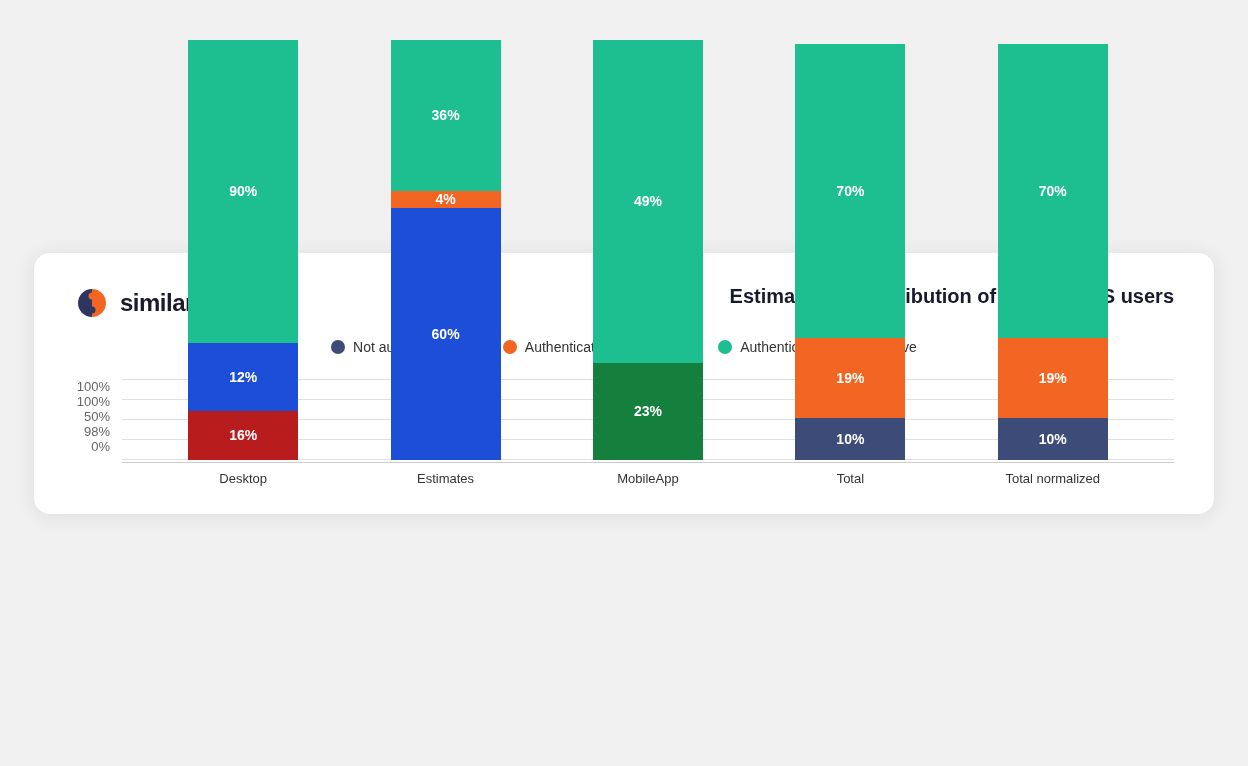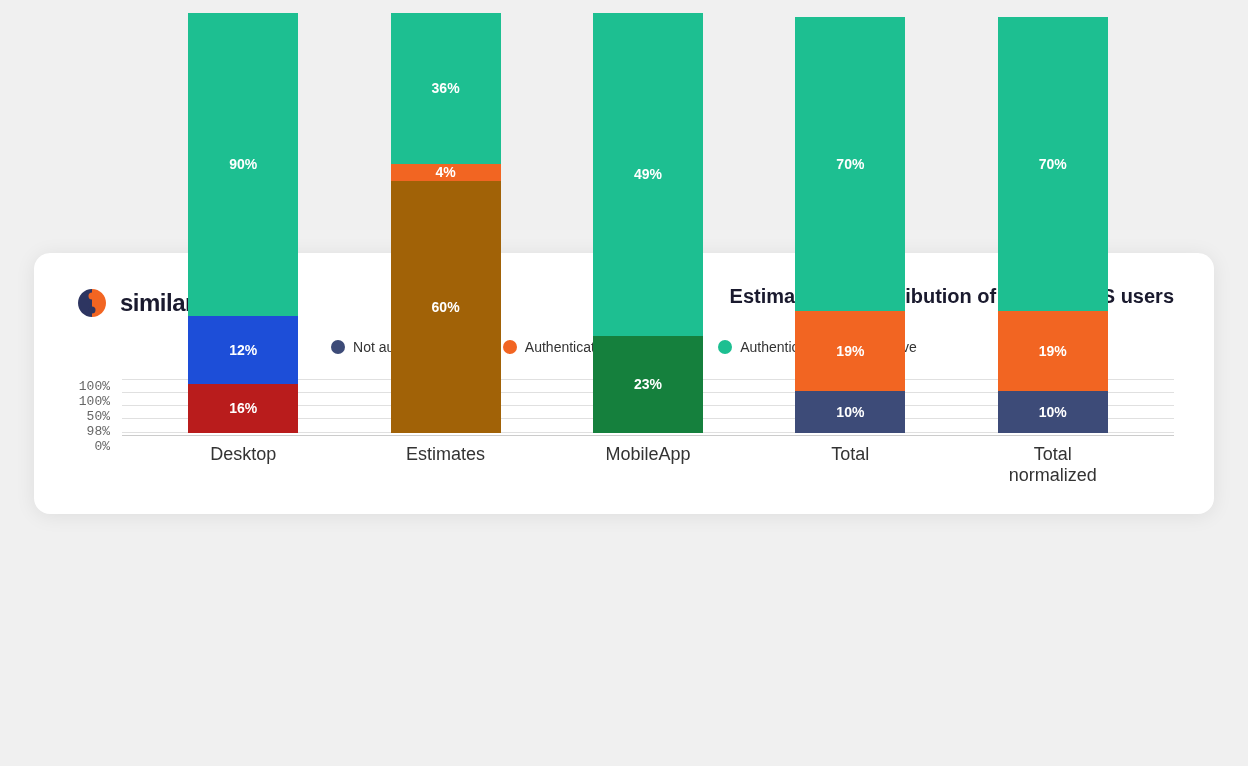--- a/index.html
+++ b/index.html
@@ -77,21 +77,20 @@
       justify-content: space-between;
       padding-bottom: 32px;
       padding-right: 12px;
       width: 48px;
       flex-shrink: 0;
     }
     .y-tick {
       font-size: 13px;
       color: #666;
       text-align: right;
-      font-family: Liberation Mono, monospace;
     }
     .chart-body {
       flex: 1;
       display: flex;
       flex-direction: column;
     }
     .bars-and-grid {
       flex: 1;
       position: relative;
       height: 420px;
@@ -142,21 +141,21 @@
       text-align: center;
     }
     .x-labels {
       display: flex;
       justify-content: space-around;
       padding: 8px 20px 0;
     }
     .x-label {
       width: 120px;
       text-align: center;
-      font-size: 18px;
+      font-size: 13px;
       color: #333;
     }
     .bar-bottom-line {
       width: 100%;
       height: 1px;
       background: #ccc;
       margin-top: 2px;
     }
   </style>
 </head>
@@ -219,21 +218,21 @@
                 <div class="bar-segment" style="height: 68px; background: #1d4ed8;">
                   <span class="bar-label">12%</span>
                 </div>
                 <div class="bar-segment" style="height: 302.4px; background: rgb(29, 191, 145);">
                   <span class="bar-label">90%</span>
                 </div>
               </div>
             </div>
             <div class="bar-group">
               <div class="stacked-bar">
-                <div class="bar-segment" style="height: 252px; background: #a16207;">
+                <div class="bar-segment" style="height: 252px; background: #1d4ed8;">
                   <span class="bar-label">60%</span>
                 </div>
                 <div class="bar-segment" style="height: 16.8px; background: rgb(242, 101, 34);">
                   <span class="bar-label">4%</span>
                 </div>
                 <div class="bar-segment" style="height: 151.2px; background: rgb(29, 191, 145);">
                   <span class="bar-label">36%</span>
                 </div>
               </div>
             </div>

